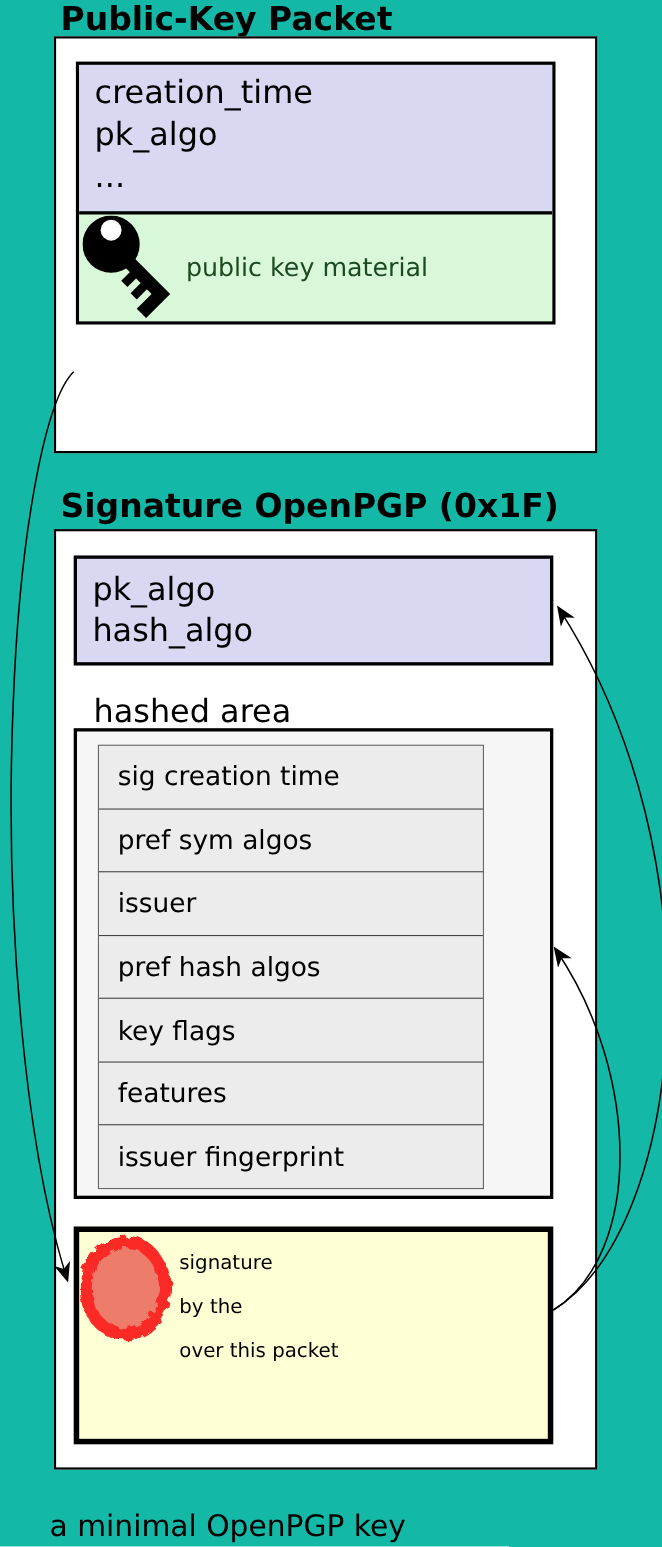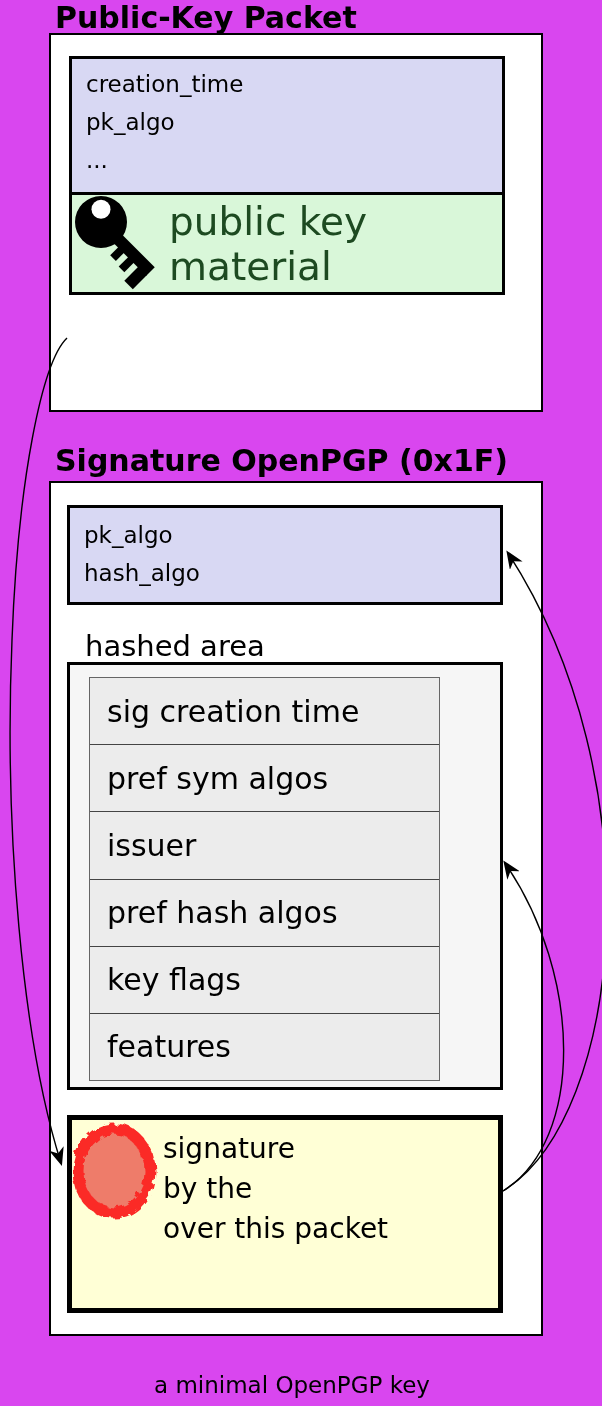--- a/index.html
+++ b/index.html
@@ -1,75 +1,75 @@
 <!DOCTYPE html>
 <html><head>
 <meta charset="utf-8">
 <style>
   html,body { margin:0; padding:0; background:#fff; }
   #canvas {
     position:relative; width:602px; height:1406px;
-    background:#d946ef; overflow:hidden;
+    background:#14b8a6; overflow:hidden;
     font-family:"DejaVu Sans", "Liberation Sans", sans-serif;
     color:#000;
   }
   .abs { position:absolute; }
   .packet-title {
     font-size:30px; font-weight:bold; white-space:nowrap; letter-spacing:0px;
   }
   .packet-box {
     border:2.5px solid #000; background:#fff; box-sizing:border-box;
   }
   
   .stack {
     left:67px; top:54px; width:436px; box-sizing:border-box;
     border:3px solid #000;
   }
   .fields {
-    box-sizing:border-box; font-size:23px; line-height:38px;
+    box-sizing:border-box; font-size:29px; line-height:38px;
     padding:6px 0 0 14px;
   }
   .lavender { background:var(--lavender); }
   .pk-fields { height:133px; }
   .material {
     height:100px; border-top:3px solid #000; background:var(--green);
     display:flex; align-items:center; box-sizing:border-box;
   }
-  .material-label { font-size:39px; margin-left:6px; color:var(--greentext); }
+  .material-label { font-size:23px; margin-left:6px; color:var(--greentext); }
   .key-svg { width:88px; height:96px; margin-left:3px; flex:0 0 auto; }
 
   
   .sig-fields {
     left:67px; top:505px; width:436px; height:100px;
     border:3px solid #000; padding-top:8px;
   }
   .hashed-label { left:68px; top:629px; font-size:29px;margin-left:17px; }
   .hashed-box {
     left:67px; top:662px; width:436px; height:428px; box-sizing:border-box;
     border:3px solid #000; background:var(--hashedbg);
   }
   .subtable {
     left:89px; top:677px; width:351px; height:404px; box-sizing:border-box;
     border:1.5px solid #666; background:var(--tablebg);
     display:flex; flex-direction:column;
   }
   .subrow {
     flex:1 1 0; display:flex; align-items:center;
-    padding-left:17px; font-size:30px; box-sizing:border-box;
+    padding-left:17px; font-size:24px; box-sizing:border-box;
   }
   .subrow + .subrow { border-top:1.5px solid #444; }
 
   .sig-box {
     left:67px; top:1115px; width:436px; height:198px; box-sizing:border-box;
     border:5px solid #000; background:var(--yellow);
   }
-  .sig-lines { left:163px; top:1129px; font-size:28px; line-height:40px; }
+  .sig-lines { left:163px; top:1129px; font-size:18px; line-height:40px; }
 
   .caption {
-    left:45px; top:1372px; width:494px; text-align:center; font-size:23px;
+    left:45px; top:1372px; width:494px; text-align:left; font-size:27px;
   }
   #overlay { left:0; top:0; width:602px; height:1406px; pointer-events:none; }
 </style>
 </head>
 <body>
 
 <div id="canvas" style="--lavender: #d8d8f3; --green: #d9f7d9; --greentext: #1d4a21; --hashedbg: #f6f6f6; --tablebg: #ececec; --yellow: #ffffd6;">
 
   <div class="abs packet-title" style="left:55px; top:0px;">Public-Key Packet</div>
 
@@ -113,20 +113,21 @@
 
   <div class="abs hashed-box"></div>
 
   <div class="abs subtable">
     <div class="subrow">sig creation time</div>
     <div class="subrow">pref sym algos</div>
     <div class="subrow">issuer</div>
     <div class="subrow">pref hash algos</div>
     <div class="subrow">key flags</div>
     <div class="subrow">features</div>
+    <div class="subrow">issuer fingerprint</div>
   </div>
 
   <div class="abs sig-box"></div>
 
   <div class="abs sig-lines">
     <div>signature</div>
     <div>by the</div>
     <div>over this packet</div>
   </div>
 

